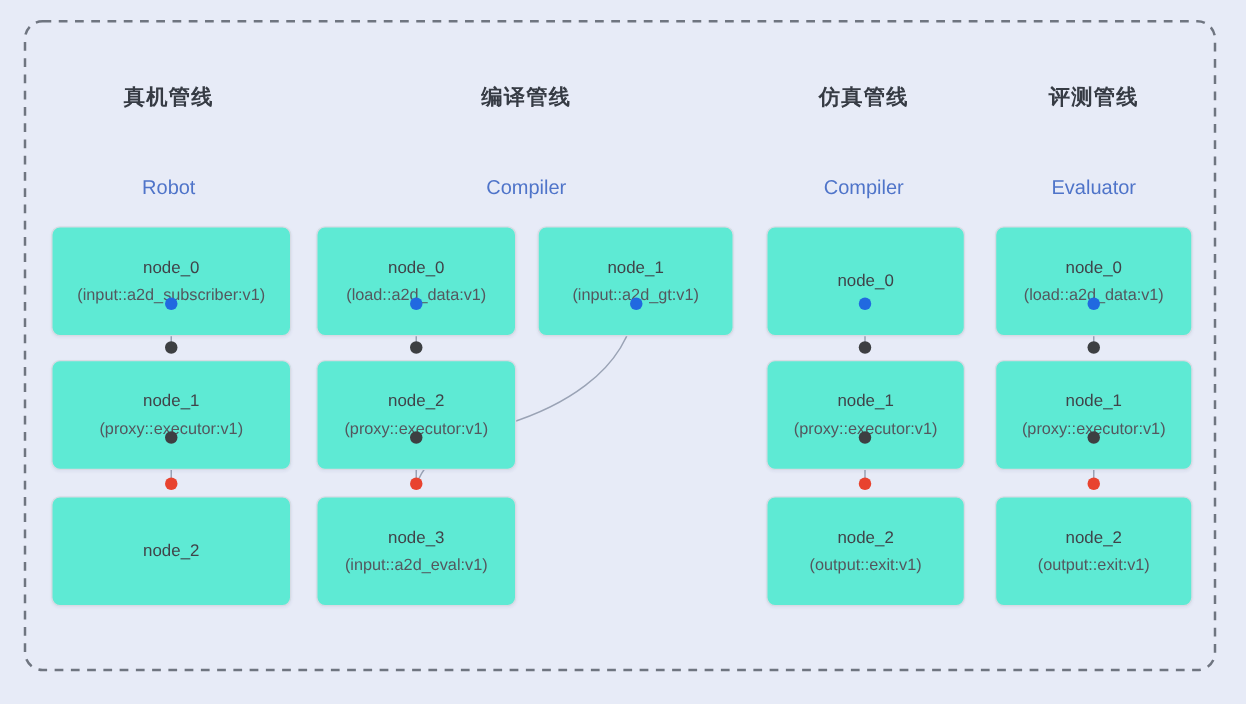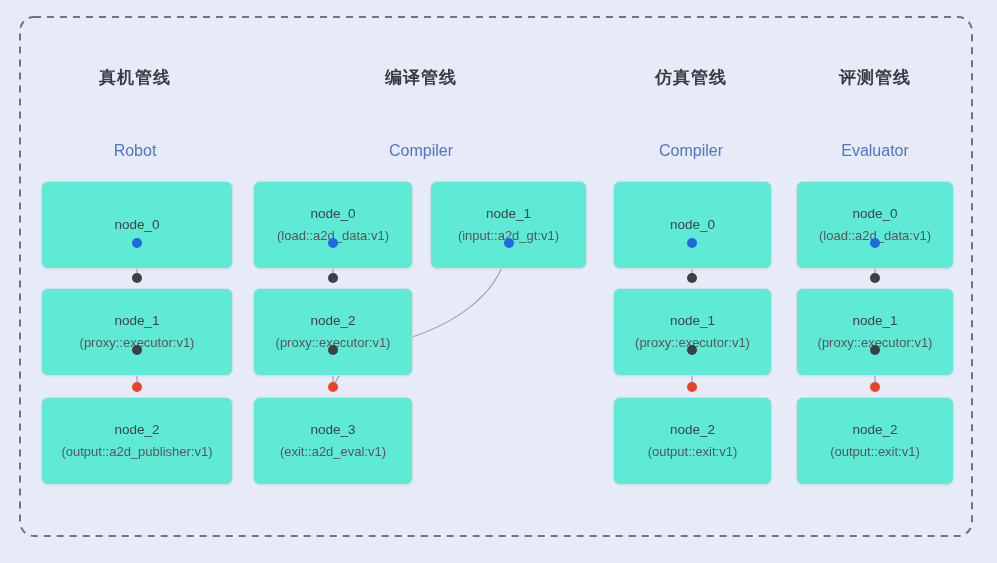--- a/index.html
+++ b/index.html
@@ -110,45 +110,45 @@
   <div class="en-title" style="left:421px">Compiler</div>
 
   <div class="cn-title" style="left:691px">仿真管线</div>
   <div class="en-title" style="left:691px">Compiler</div>
 
   <div class="cn-title" style="left:875px">评测管线</div>
   <div class="en-title" style="left:875px">Evaluator</div>
 
   <div class="node" style="left:41px; top:171px; width:192px">
     <div class="nt">node_0</div>
+    <div class="ns">(input::a2d_subscriber:v1)</div>
   </div>
   <div class="node" style="left:41px; top:278px; width:192px">
     <div class="nt">node_1</div>
     <div class="ns">(proxy::executor:v1)</div>
   </div>
   <div class="node" style="left:41px; top:387px; width:192px">
     <div class="nt">node_2</div>
-    <div class="ns">(output::a2d_publisher:v1)</div>
   </div>
 
   <div class="node" style="left:253px; top:171px; width:160px">
     <div class="nt">node_0</div>
     <div class="ns">(load::a2d_data:v1)</div>
   </div>
   <div class="node" style="left:430px; top:171px; width:157px">
     <div class="nt">node_1</div>
     <div class="ns">(input::a2d_gt:v1)</div>
   </div>
   <div class="node" style="left:253px; top:278px; width:160px">
     <div class="nt">node_2</div>
     <div class="ns">(proxy::executor:v1)</div>
   </div>
   <div class="node" style="left:253px; top:387px; width:160px">
     <div class="nt">node_3</div>
-    <div class="ns">(exit::a2d_eval:v1)</div>
+    <div class="ns">(input::a2d_eval:v1)</div>
   </div>
 
   <div class="node" style="left:613px; top:171px; width:159px">
     <div class="nt">node_0</div>
   </div>
   <div class="node" style="left:613px; top:278px; width:159px">
     <div class="nt">node_1</div>
     <div class="ns">(proxy::executor:v1)</div>
   </div>
   <div class="node" style="left:613px; top:387px; width:159px">

